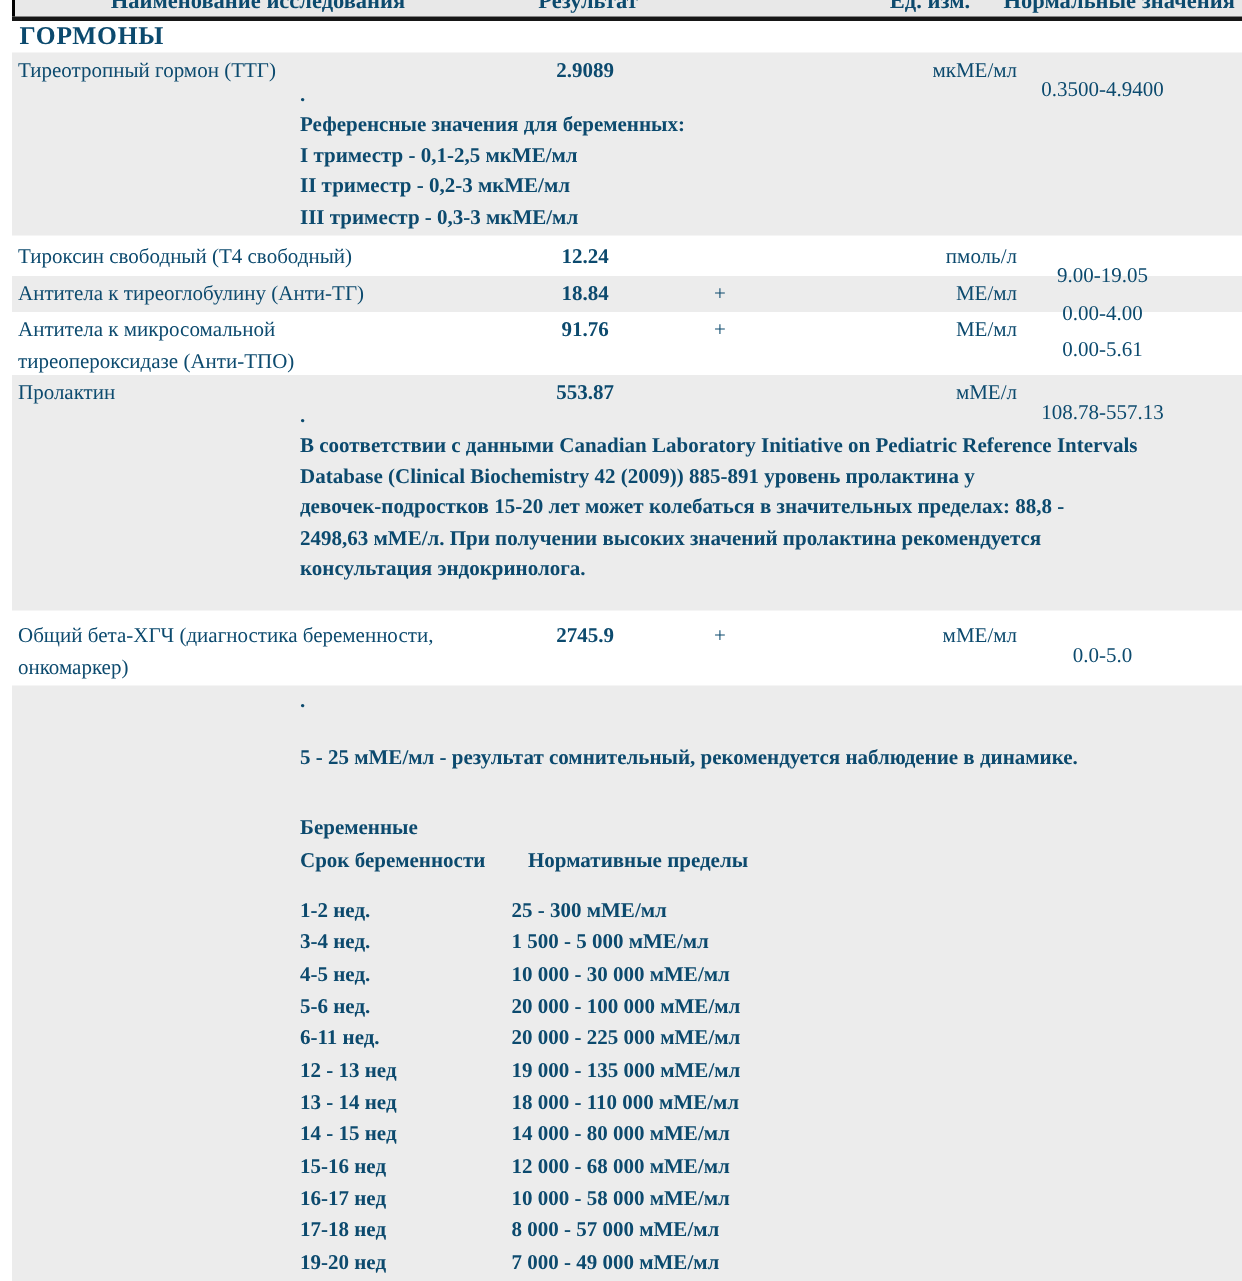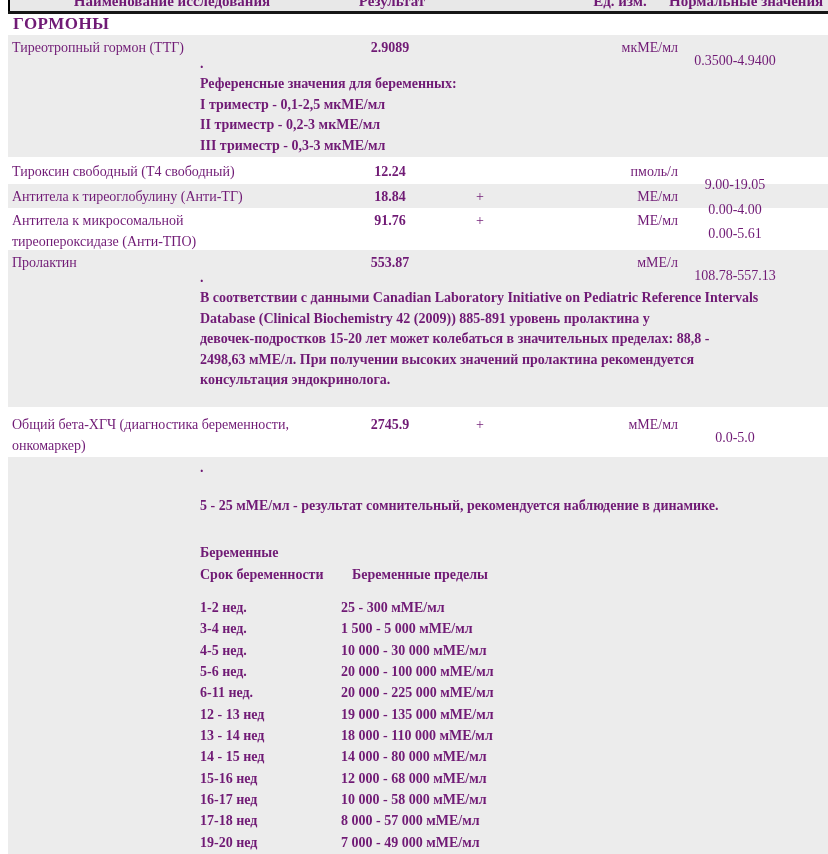--- a/index.html
+++ b/index.html
@@ -1,17 +1,17 @@
 <!DOCTYPE html>
 <html><head>
 <meta charset="utf-8">
 <style>
   html,body{margin:0;padding:0;background:#fff;}
   .page{position:relative;width:828px;height:854px;overflow:hidden;background:#fff;
-        font-family:"Liberation Serif","DejaVu Serif",serif;color:#701a75;}
+        font-family:"Liberation Serif","DejaVu Serif",serif;color:#0c4a6e;}
   .stripe{position:absolute;left:8px;width:820px;background:#ececec;}
   .s1{top:35px;height:122px;}
   .s2{top:184px;height:24px;}
   .s3{top:250px;height:157px;}
   .s4{top:457px;height:397px;}
   .header-row{position:absolute;left:8px;top:0;width:820px;height:11px;background:#e8e8e8;
               border-left:2px solid #000;overflow:hidden;font-weight:bold;font-size:15px;}
   .header-row > div{position:absolute;top:-7px;line-height:16px;}
   .h-name{left:2px;width:320px;text-align:center;}
   .h-res{left:327px;width:110px;text-align:center;}
@@ -114,21 +114,21 @@
     <div class="c-res">2745.9</div>
     <div class="c-flag">+</div>
     <div class="c-unit">мМЕ/мл</div>
     <div class="c-range">0.0-5.0</div>
   </div>
 
   <div class="hcg-dot">.</div>
   <div class="hcg-interp">5 - 25 мМЕ/мл - результат сомнительный, рекомендуется наблюдение в динамике.</div>
   <div class="hcg-title">Беременные</div>
   <div class="hcg-thead">
-    <span class="term">Срок беременности</span><span>Беременные пределы</span>
+    <span class="term">Срок беременности</span><span>Нормативные пределы</span>
   </div>
 
   <div class="hcg-table">
     <div class="hrow"><span class="wk">1-2 нед.</span><span>25 - 300 мМЕ/мл</span></div>
     <div class="hrow"><span class="wk">3-4 нед.</span><span>1 500 - 5 000 мМЕ/мл</span></div>
     <div class="hrow"><span class="wk">4-5 нед.</span><span>10 000 - 30 000 мМЕ/мл</span></div>
     <div class="hrow"><span class="wk">5-6 нед.</span><span>20 000 - 100 000 мМЕ/мл</span></div>
     <div class="hrow"><span class="wk">6-11 нед.</span><span>20 000 - 225 000 мМЕ/мл</span></div>
     <div class="hrow"><span class="wk">12 - 13 нед</span><span>19 000 - 135 000 мМЕ/мл</span></div>
     <div class="hrow"><span class="wk">13 - 14 нед</span><span>18 000 - 110 000 мМЕ/мл</span></div>

